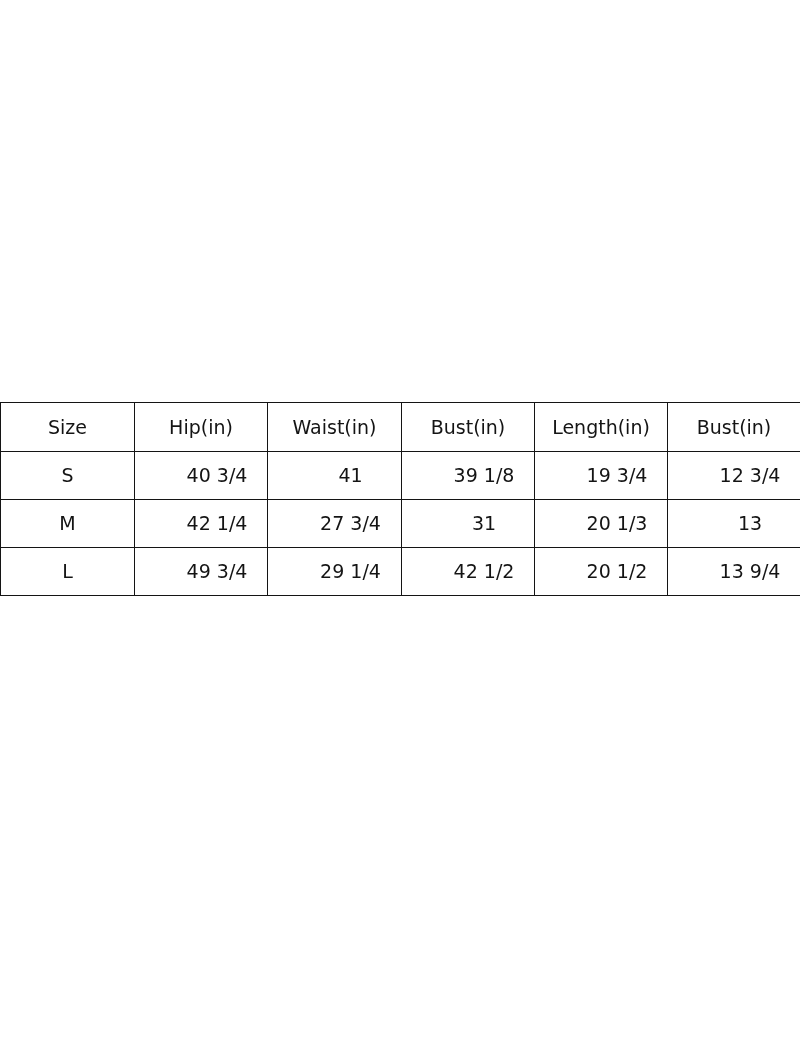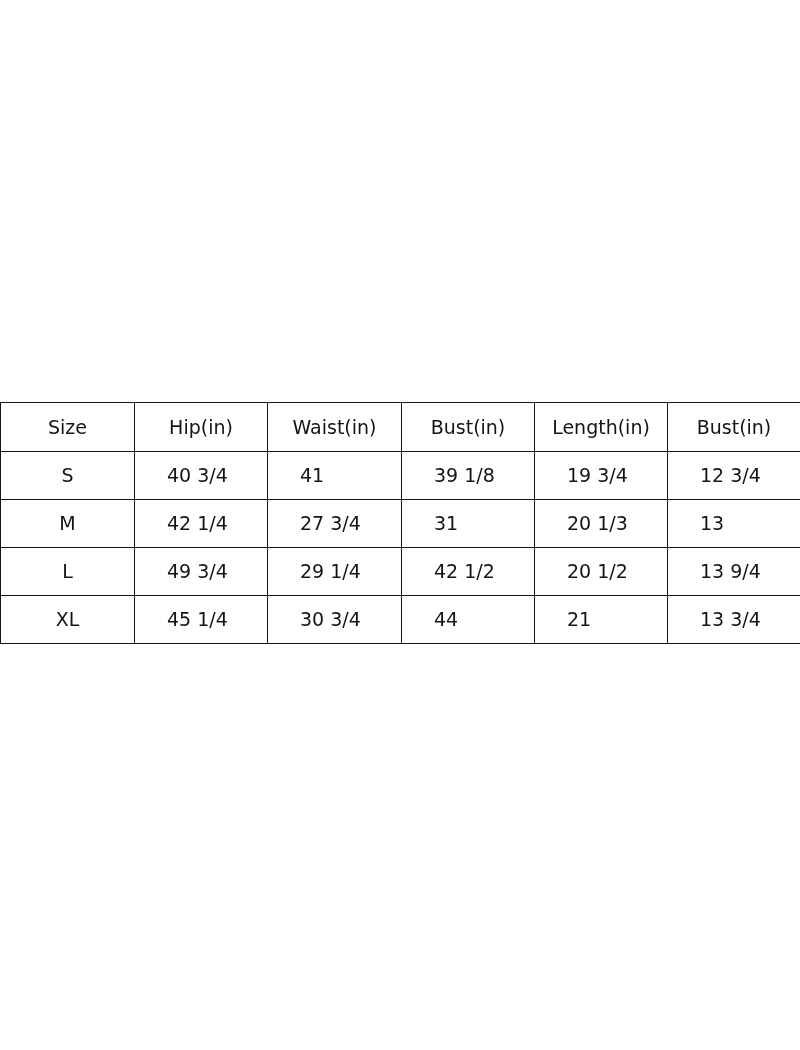--- a/index.html
+++ b/index.html
@@ -59,21 +59,21 @@
   col.c5 { width: 133px; }
 
   
   table.size-table tr.header-row td,
   table.size-table td.size-label {
     text-align: center;
   }
 
   
   table.size-table td.measure {
-    text-align: left;
+    text-align: center;
     padding-left: 32px;
   }
 
   table.size-table tr.header-row td {
     height: 48px;
   }
 </style>
 </head>
 <body>
 
@@ -114,24 +114,16 @@
           <td class="measure">13</td>
         </tr>
         <tr>
           <td class="size-label">L</td>
           <td class="measure">49 3/4</td>
           <td class="measure">29 1/4</td>
           <td class="measure">42 1/2</td>
           <td class="measure">20 1/2</td>
           <td class="measure">13 9/4</td>
         </tr>
-        <tr>
-          <td class="size-label">XL</td>
-          <td class="measure">45 1/4</td>
-          <td class="measure">30 3/4</td>
-          <td class="measure">44</td>
-          <td class="measure">21</td>
-          <td class="measure">13 3/4</td>
-        </tr>
       </tbody>
     </table>
   </div>
 </div>
 
 </body></html>

